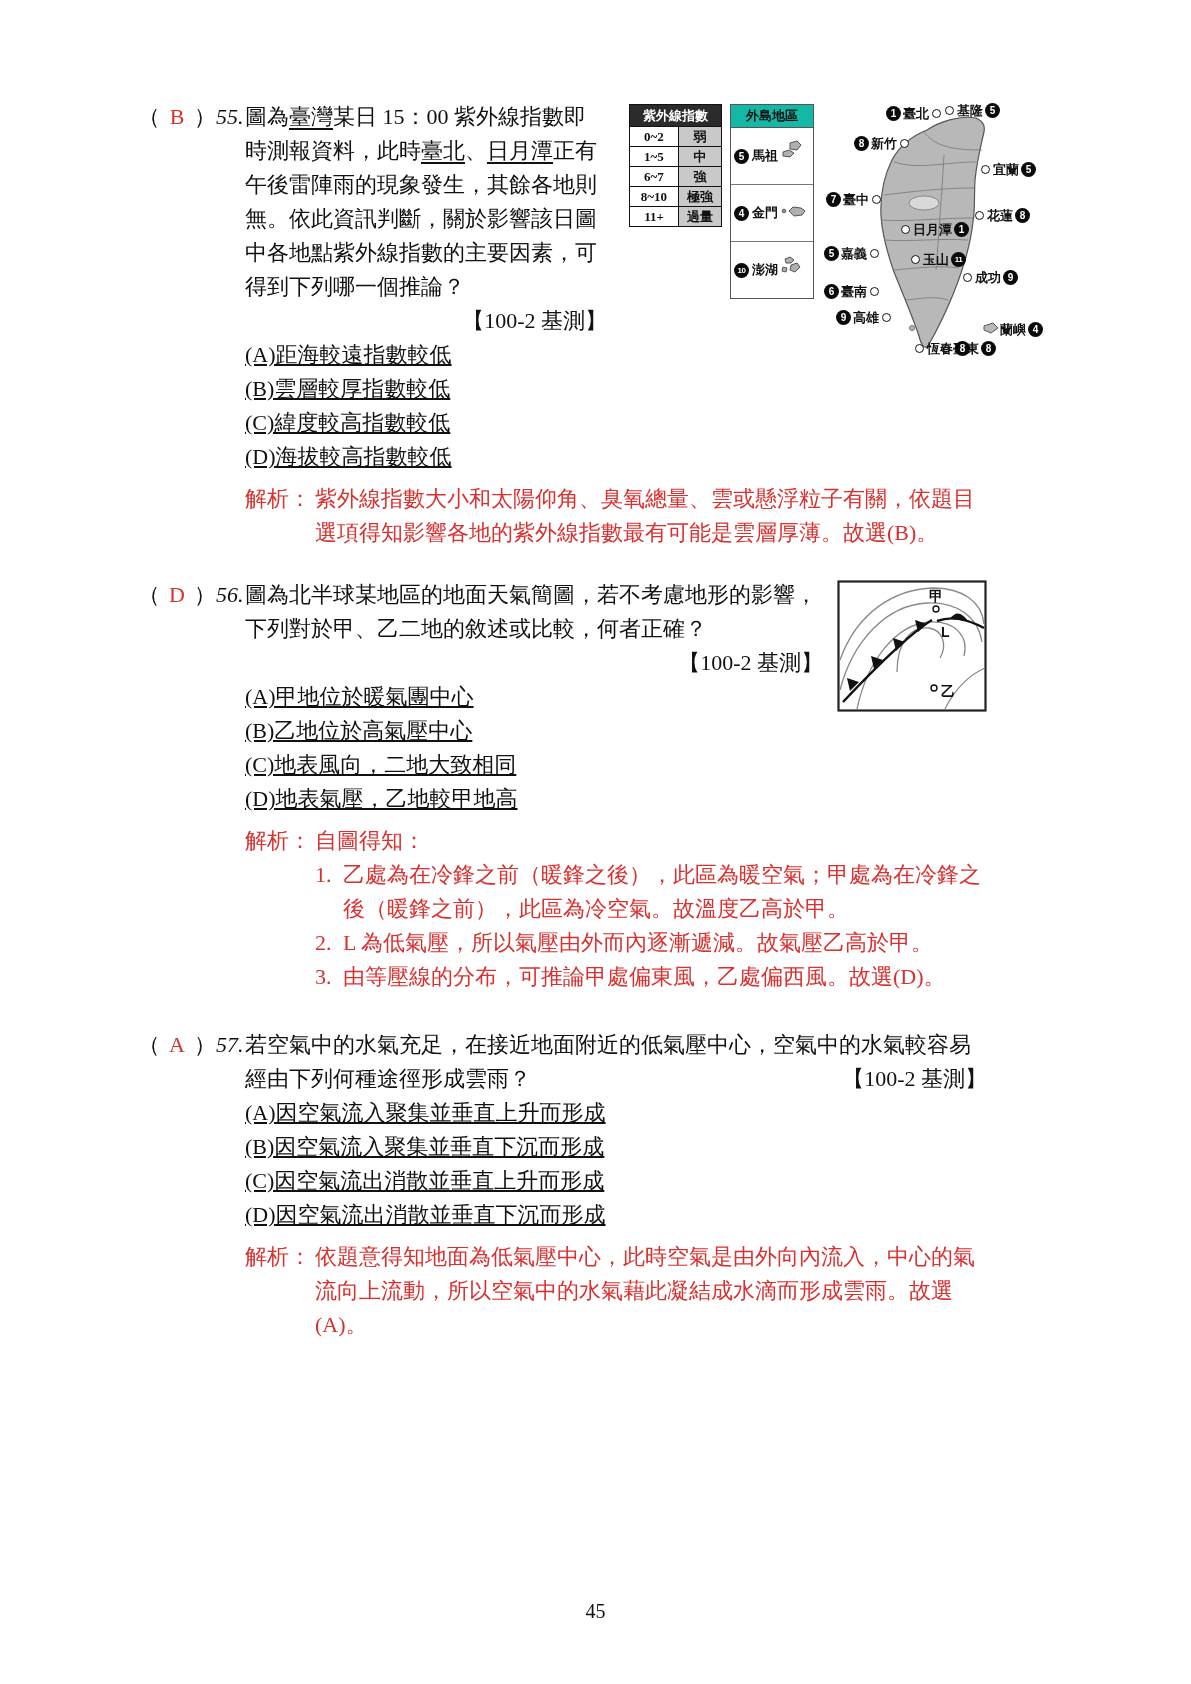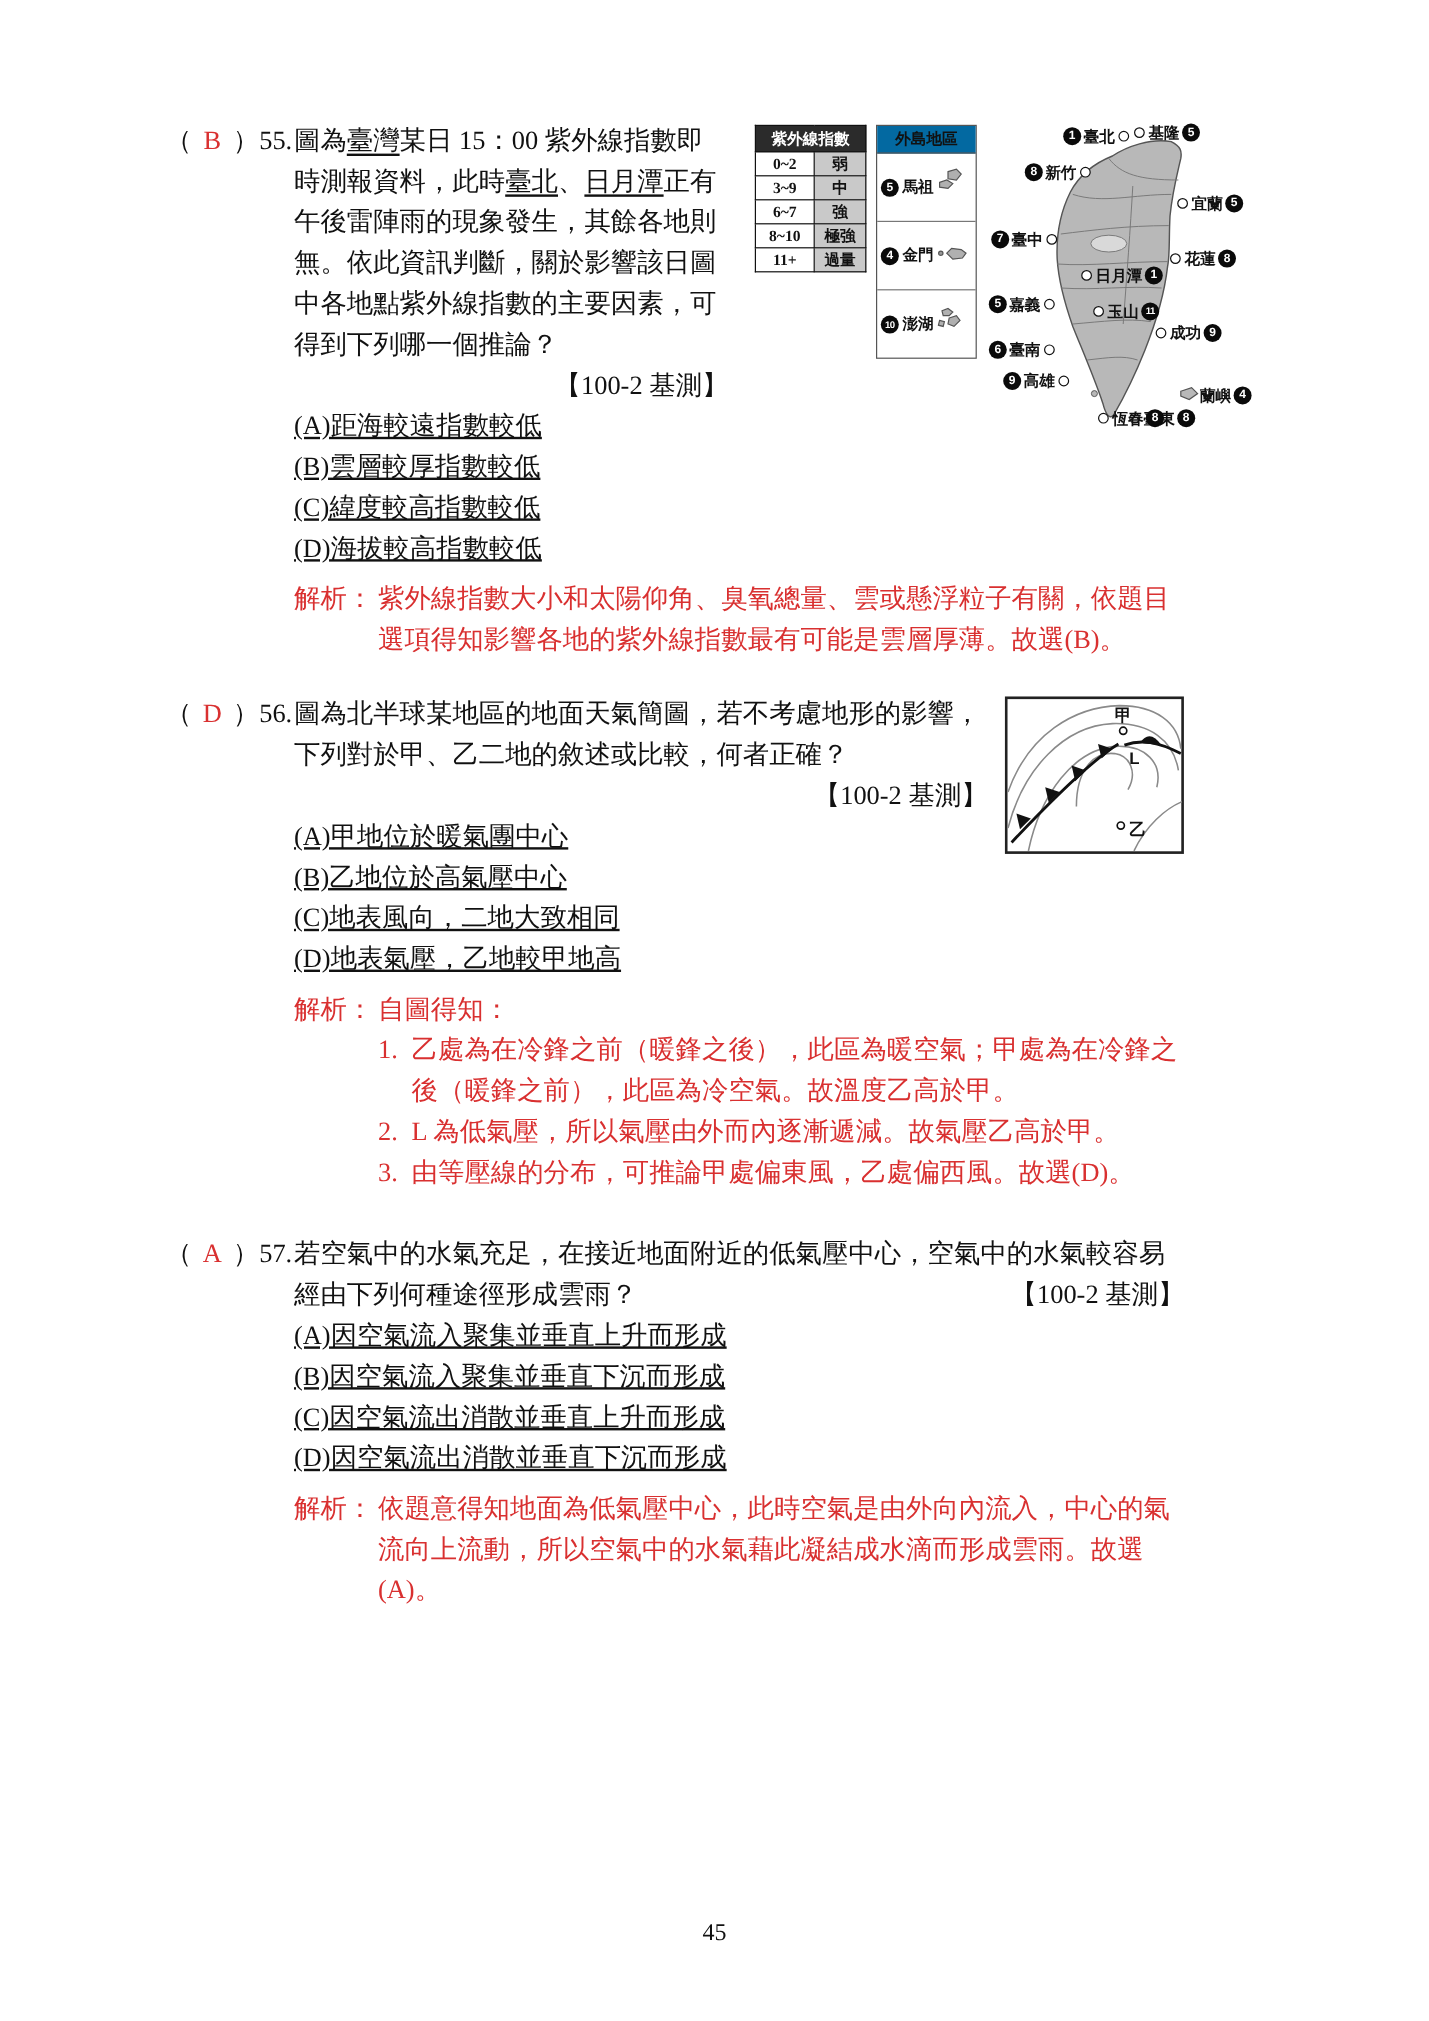--- a/index.html
+++ b/index.html
@@ -7,21 +7,21 @@
   .page{
     width:1191px;height:1684px;position:relative;background:#fff;
     font-family:"Liberation Serif","DejaVu Serif",serif;
     color:#111;font-size:22px;line-height:34px;
     box-sizing:border-box;padding:100px 0 0 138px;
   }
   .question{display:flex;margin-bottom:28px;}
   .q-head{width:107px;flex:none;display:flex;align-items:flex-start;}
   .q-head .paren{display:inline-block;}
   .q-head .ans{display:inline-block;width:34px;text-align:center;color:#d93030;}
-  .q-head .qnum{margin-left:0;}
+  .q-head .qnum{margin-left:0;font-style:italic;}
   .q-body{width:742px;flex:none;}
   
   .q55-row{display:flex;align-items:flex-start;}
   .q55-text{width:362px;flex:none;}
   .stem .u{text-decoration:underline;text-underline-offset:4px;}
   .source-line{text-align:right;}
   .option{white-space:nowrap;text-decoration:underline;}
   .analysis{display:flex;color:#d93030;margin-top:8px;}
   .ana-label{width:70px;flex:none;}
   .ana-content{flex:1;}
@@ -32,21 +32,21 @@
   .fig-uv{margin-left:22px;flex:none;border-collapse:collapse;
     font-family:Liberation Serif, serif;font-weight:bold;
     font-size:13px;line-height:15px;margin-top:4px;}
   .fig-uv th{background:#2b2b2b;color:#fff;border:1.5px solid #111;padding:3px 4px;font-size:13px;}
   .fig-uv td{border:1.5px solid #111;text-align:center;padding:2px 4px;}
   .uv-range{background:#fff;min-width:40px;}
   .uv-level{background:#c9c9c9;min-width:34px;}
   
   .fig-islands{margin-left:8px;flex:none;width:82px;border:1.5px solid #555;margin-top:4px;
     font-family:"Liberation Sans","DejaVu Sans",sans-serif;font-weight:bold;font-size:13px;}
-  .isl-header{background:#0369a1;border-bottom:1px solid #555;text-align:center;padding:3px 0;line-height:16px;}
+  .isl-header{background:#14b8a6;border-bottom:1px solid #555;text-align:center;padding:3px 0;line-height:16px;}
   .isl-row{display:flex;align-items:center;gap:3px;padding:11px 3px;border-bottom:1px solid #777;}
   .isl-row:last-child{border-bottom:none;}
   
   .fig-map{position:relative;width:270px;height:258px;margin-left:10px;flex:none;}
   .map-label{position:absolute;display:flex;align-items:center;gap:2px;white-space:nowrap;
     font-family:"Liberation Sans","DejaVu Sans",sans-serif;font-weight:bold;font-size:13px;line-height:15px;color:#111;}
   .badge{display:inline-flex;align-items:center;justify-content:center;flex:none;
     width:15px;height:15px;border-radius:50%;background:#0a0a0a;color:#fff;
     font-family:"Liberation Sans","DejaVu Sans",sans-serif;font-weight:bold;font-size:10px;line-height:15px;}
   .badge-sm{font-size:8px;letter-spacing:-0.5px;}
@@ -94,21 +94,21 @@
             <tr>
                 <th colspan="2">紫外線指數</th>
               </tr>
           </thead>
           <tbody>
               <tr>
                 <td class="uv-range">0~2</td>
                 <td class="uv-level">弱</td>
               </tr>
               <tr>
-                <td class="uv-range">3~9</td>
+                <td class="uv-range">1~5</td>
                 <td class="uv-level">中</td>
               </tr>
               <tr>
                 <td class="uv-range">6~7</td>
                 <td class="uv-level">強</td>
               </tr>
               <tr>
                 <td class="uv-range">8~10</td>
                 <td class="uv-level">極強</td>
               </tr>

